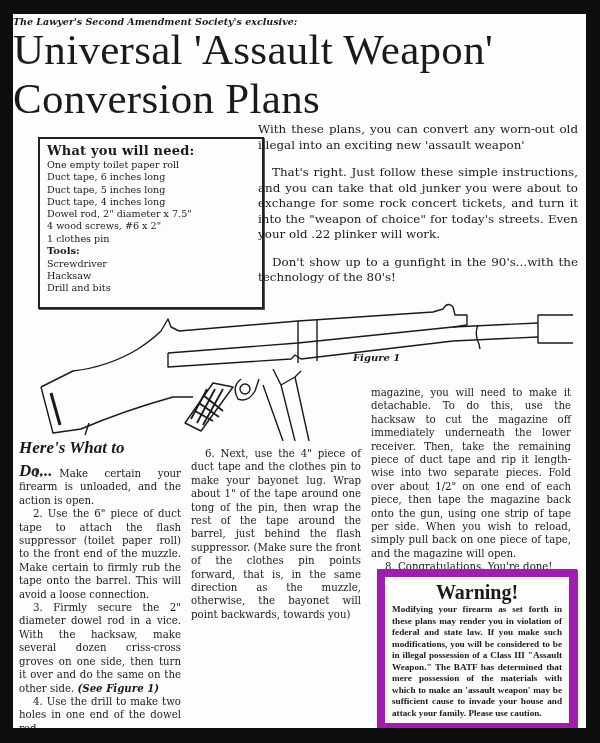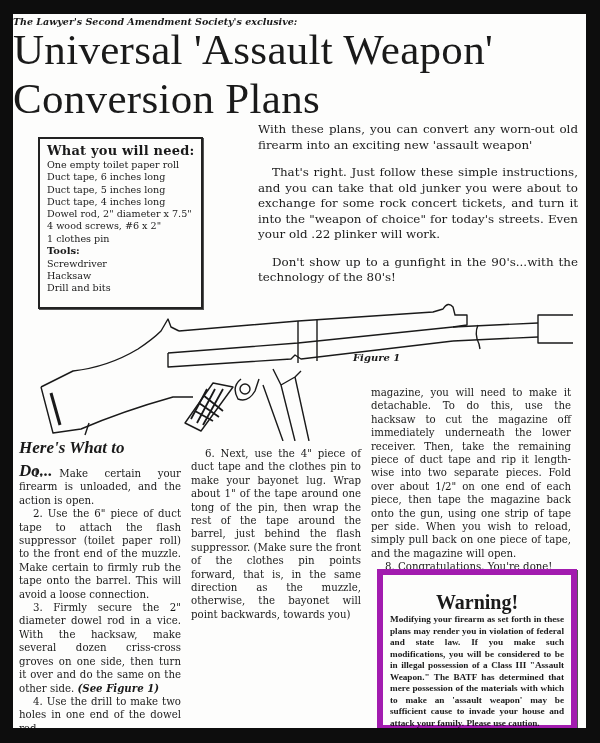--- a/index.html
+++ b/index.html
@@ -4,41 +4,41 @@
 <style>
   html, body { margin:0; padding:0; }
   body { width:600px; height:743px; background:#0d0d0d; position:relative; overflow:hidden;
          font-family:"DejaVu Serif", serif; color:#1a1a1a; }
   .page { position:absolute; left:13px; top:14px; width:573px; height:714px; background:#fdfdfc; overflow:hidden; }
   .kicker { position:absolute; left:0; right:0; top:2px; font-size:9.5px; font-weight:bold; font-style:italic; }
   .title { position:absolute; left:0; right:0; font-family:"Liberation Serif", serif; font-size:43px; line-height:46px; letter-spacing:0.3px; }
   .title.l1 { top:13px; }
   .title.l2 { top:62px; }
 
-  .needs { position:absolute; left:25px; top:123px; width:165px; height:172px; border:2px solid #222; box-shadow:1px 1px 0 #555; padding:4px 0 0 7px; box-sizing:border-box; }
+  .needs { position:absolute; left:25px; top:123px; width:226px; height:172px; border:2px solid #222; box-shadow:1px 1px 0 #555; padding:4px 0 0 7px; box-sizing:border-box; }
   .needs h3 { margin:0 0 1px 0; font-size:13px; font-weight:bold; font-family:"DejaVu Serif", serif; letter-spacing:0.2px; }
   .needs .item { font-size:9.6px; line-height:12.3px; white-space:nowrap; }
   .needs .tools { font-size:10px; font-weight:bold; line-height:12.5px; }
 
   .intro { position:absolute; left:245px; top:108px; width:320px; font-size:11.9px; line-height:15.5px; text-align:justify; }
   .intro p { margin:0 0 12px 0; text-indent:14px; }
   .intro p.first { text-indent:0; }
 
   .rifle { position:absolute; left:20px; top:287px; width:540px; height:140px; }
   .fig-label { position:absolute; left:340px; top:338px; font-size:10px; font-style:italic; font-weight:bold; }
 
   .col { position:absolute; font-size:10.2px; line-height:13.4px; text-align:justify; }
   .col p { margin:0; text-indent:14px; }
   .col1 { left:6px; top:453px; width:162px; }
   .col2 { left:178px; top:433px; width:170px; }
   .col3 { left:358px; top:372px; width:200px; }
   .howto { font-family:"Liberation Serif", serif; font-style:italic; font-weight:bold; font-size:17px; line-height:19px; position:absolute; left:6px; top:424px; width:160px; }
   .howto .l2 { display:block; margin-top:4px; }
 
-  .warning { position:absolute; left:364px; top:555px; width:200px; height:162px; border:6px solid #a21caf; box-shadow:1px 1px 0 #555; padding:15px 7px 0 7px; box-sizing:border-box; }
+  .warning { position:absolute; left:364px; top:555px; width:200px; height:162px; border:8px solid #a21caf; box-shadow:1px 1px 0 #555; padding:3px 7px 0 7px; box-sizing:border-box; }
   .warning h2 { margin:0; text-align:center; font-family:"Liberation Serif", serif; font-size:20px; line-height:24px; font-weight:bold; }
   .warning p { margin:0; font-family:"Liberation Serif", serif; font-weight:bold; font-size:9.2px; line-height:11.5px; text-align:justify; }
   .it { font-style:italic;font-weight:bold; }
 </style>
 </head>
 <body>
 
 <div class="page">
 
   <div class="kicker">The Lawyer's Second Amendment Society's exclusive:</div>
@@ -54,21 +54,21 @@
     <div class="item">Dowel rod, 2" diameter x 7.5"</div>
     <div class="item">4 wood screws, #6 x 2"</div>
     <div class="item">1 clothes pin</div>
     <div class="tools">Tools:</div>
     <div class="item">Screwdriver</div>
     <div class="item">Hacksaw</div>
     <div class="item">Drill and bits</div>
   </div>
 
   <div class="intro">
-    <p class="first">With these plans, you can convert any worn-out old firearm into an exciting new 'assault weapon'</p>
+    <p class="first">With these plans, you can convert any worn-out old illegal into an exciting new 'assault weapon'</p>
     <p>That's right. Just follow these simple instructions, and you can take that old junker you were about to exchange for some rock concert tickets, and turn it into the "weapon of choice" for today's streets. Even your old .22 plinker will work.</p>
     <p>Don't show up to a gunfight in the 90's...with the technology of the 80's!</p>
   </div>
 
   <svg class="rifle" viewBox="0 0 540 140" fill="none" stroke="#1a1a1a" stroke-width="1.4" stroke-linejoin="round">
 
     <path d="M8 86 L40 70 Q75 66 105 48 Q120 38 128 30 L135 18 L138 26 L146 30"></path>
     <path d="M8 86 L20 132 L48 128 Q90 110 140 96 L160 96"></path>
     <path d="M18 92 L27 124" stroke-width="3"></path>
 

